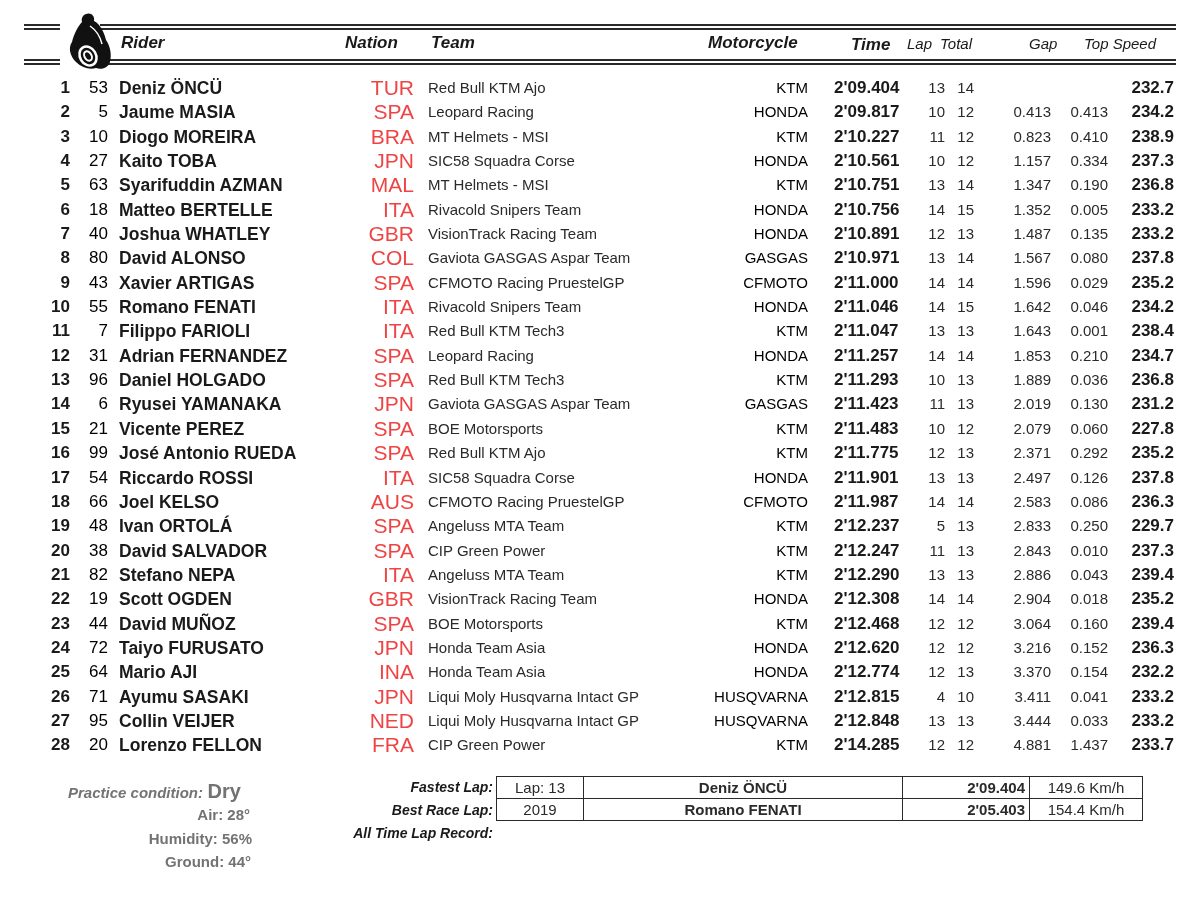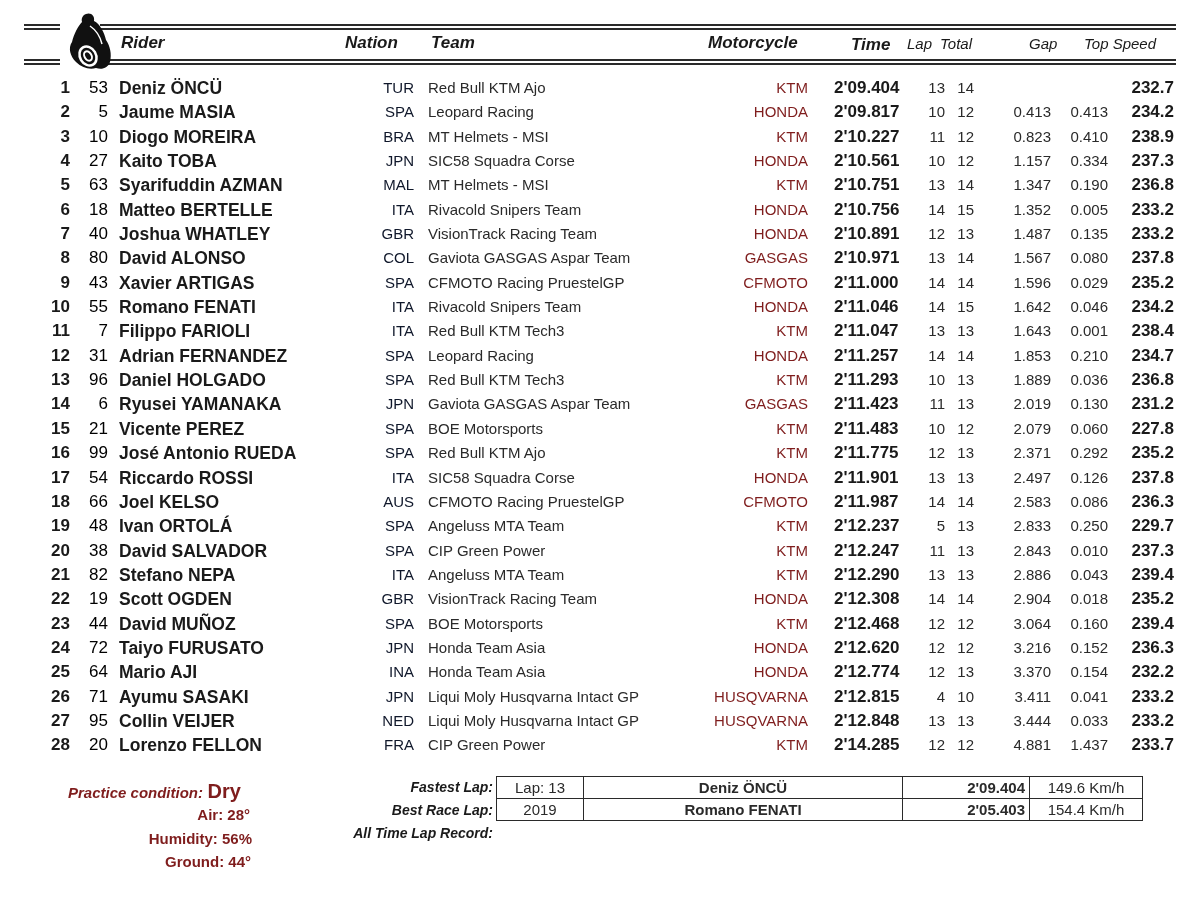--- a/index.html
+++ b/index.html
@@ -10,31 +10,31 @@
 
   .hdr { position: absolute; top: 33px; font-style: italic; font-weight: bold; font-size: 17px; color: #1a1a1a; white-space: nowrap; }
   .hdr.light { font-weight: normal; font-size: 15px; top: 35px; }
 
   .rows { position: absolute; left: 0; top: 76px; width: 1200px; }
   .row { position: relative; height: 24.35px; }
   .c { position: absolute; top: 0; white-space: nowrap; line-height: 24px; }
   .pos { right: calc(1200px - 70px); font-weight: bold; font-size: 17px; }
   .num { right: calc(1200px - 108px); font-size: 17px; color: #000000; }
   .name { left: 119px; font-weight: bold; font-size: 17.5px; }
-  .nat { right: calc(1200px - 414px); font-size: 15px; color: #0f172a; }
+  .nat { right: calc(1200px - 414px); font-size: 21px; color: #ef4444; }
   .team { left: 428px; font-size: 15px; color: #2a2a2a; }
-  .moto { right: calc(1200px - 808px); font-size: 15px; color: #7f1d1d; }
+  .moto { right: calc(1200px - 808px); font-size: 15px; color: #000000; }
   .time { left: 834px; font-weight: bold; font-size: 17px; }
   .lap { right: calc(1200px - 945px); font-size: 15px; color: #2a2a2a; }
   .tot { right: calc(1200px - 974px); font-size: 15px; color: #2a2a2a; }
   .gap { right: calc(1200px - 1051px); font-size: 15px; color: #2a2a2a; }
   .prev { right: calc(1200px - 1108px); font-size: 15px; color: #2a2a2a; }
   .spd { right: calc(1200px - 1174px); font-weight: bold; font-size: 17px; }
 
-  .cond { position: absolute; font-weight: bold; white-space: nowrap; color: #7f1d1d; }
+  .cond { position: absolute; font-weight: bold; white-space: nowrap; color: #737373; }
   .cond-label { font-style: italic; font-size: 15px; }
   .cond-value { font-size: 20px; }
 
   .rec-label { position: absolute; right: calc(1200px - 493px); font-style: italic; font-weight: bold; font-size: 14px; white-space: nowrap; }
   table.rec { position: absolute; left: 496px; top: 776px; border-collapse: collapse; font-size: 15px; }
   table.rec td { border: 1px solid #2a2a2a; height: 21px; padding: 0 4px; white-space: nowrap; color: #2a2a2a; }
   td.r-lap { width: 78px; text-align: center; }
   td.r-name { width: 310px; text-align: center; font-weight: bold; color: #1a1a1a; }
   td.r-time { width: 118px; text-align: right; font-weight: bold; color: #1a1a1a; }
   td.r-speed { width: 104px; text-align: center; }

